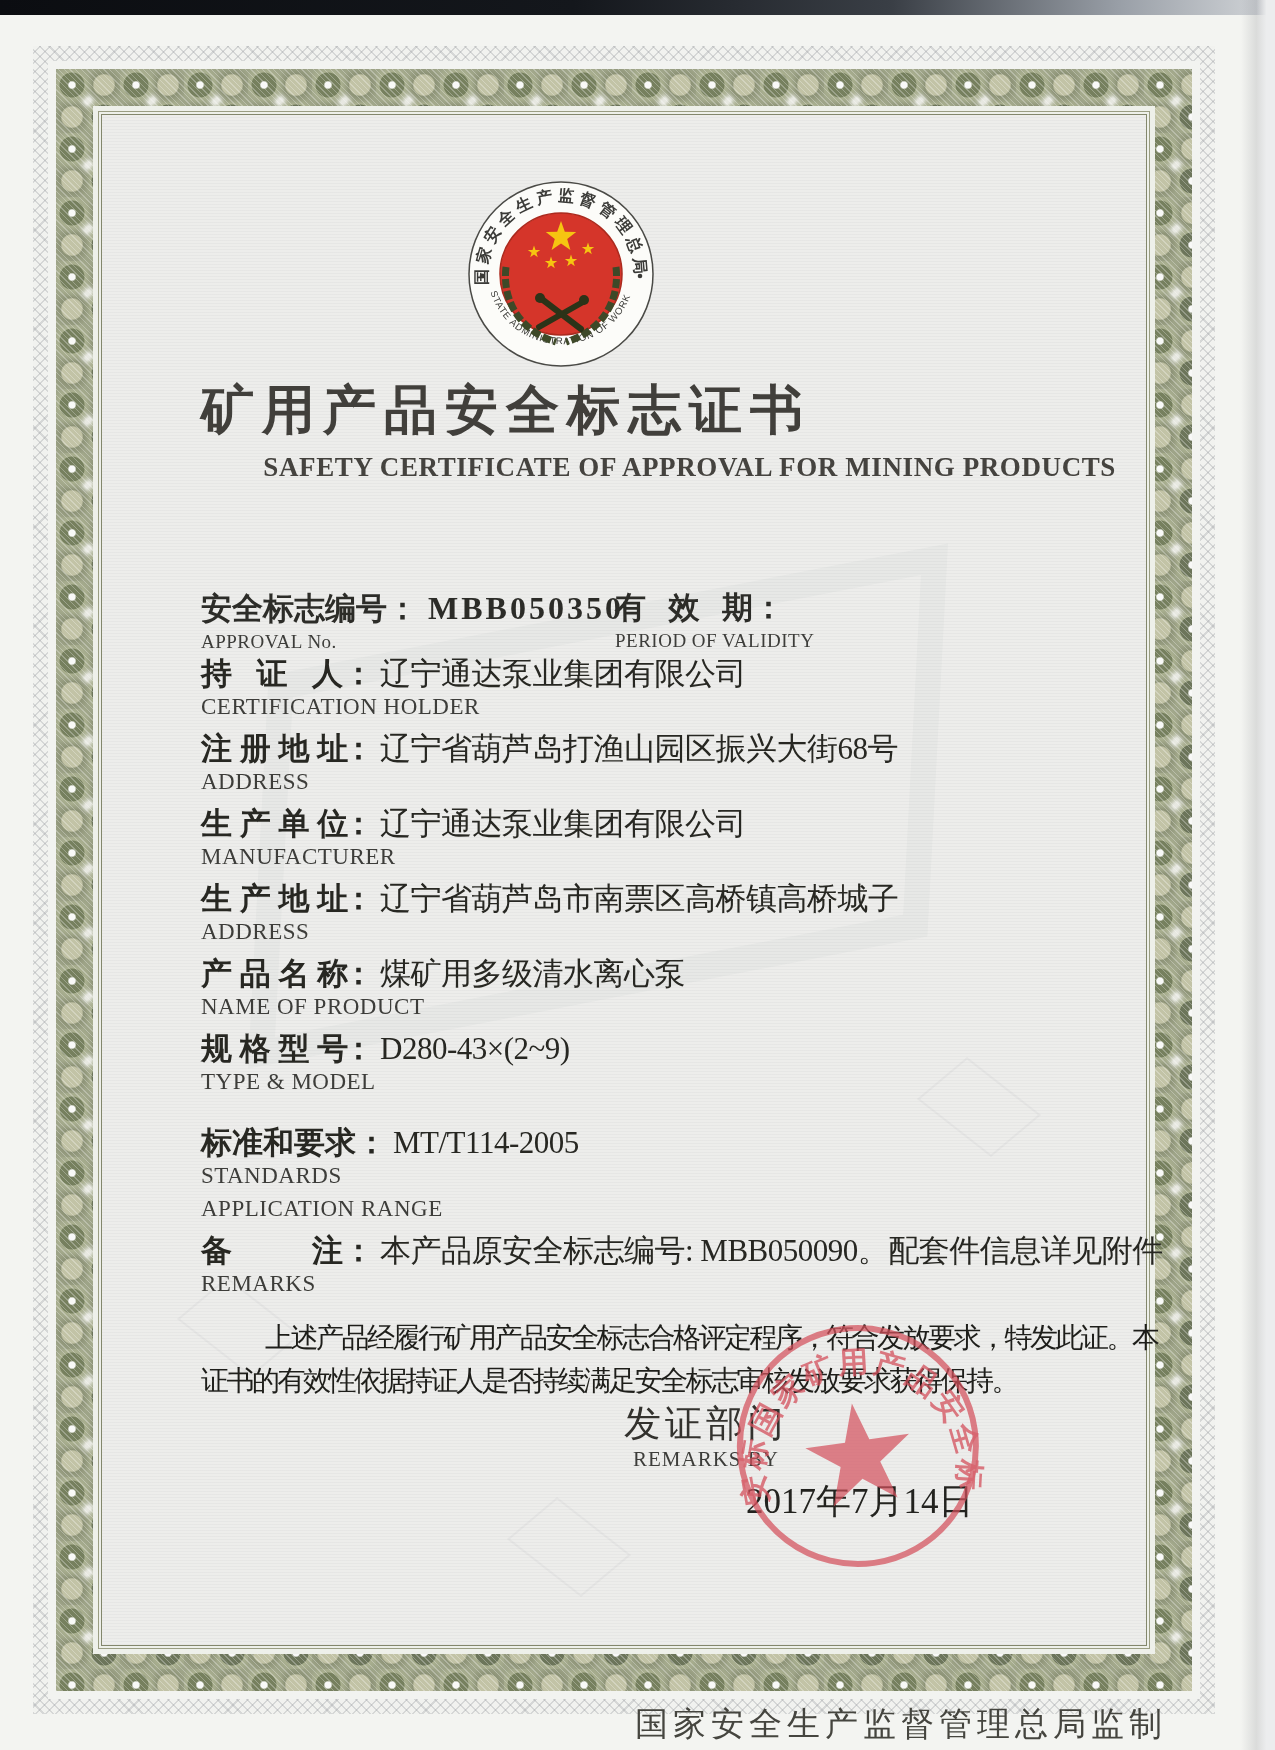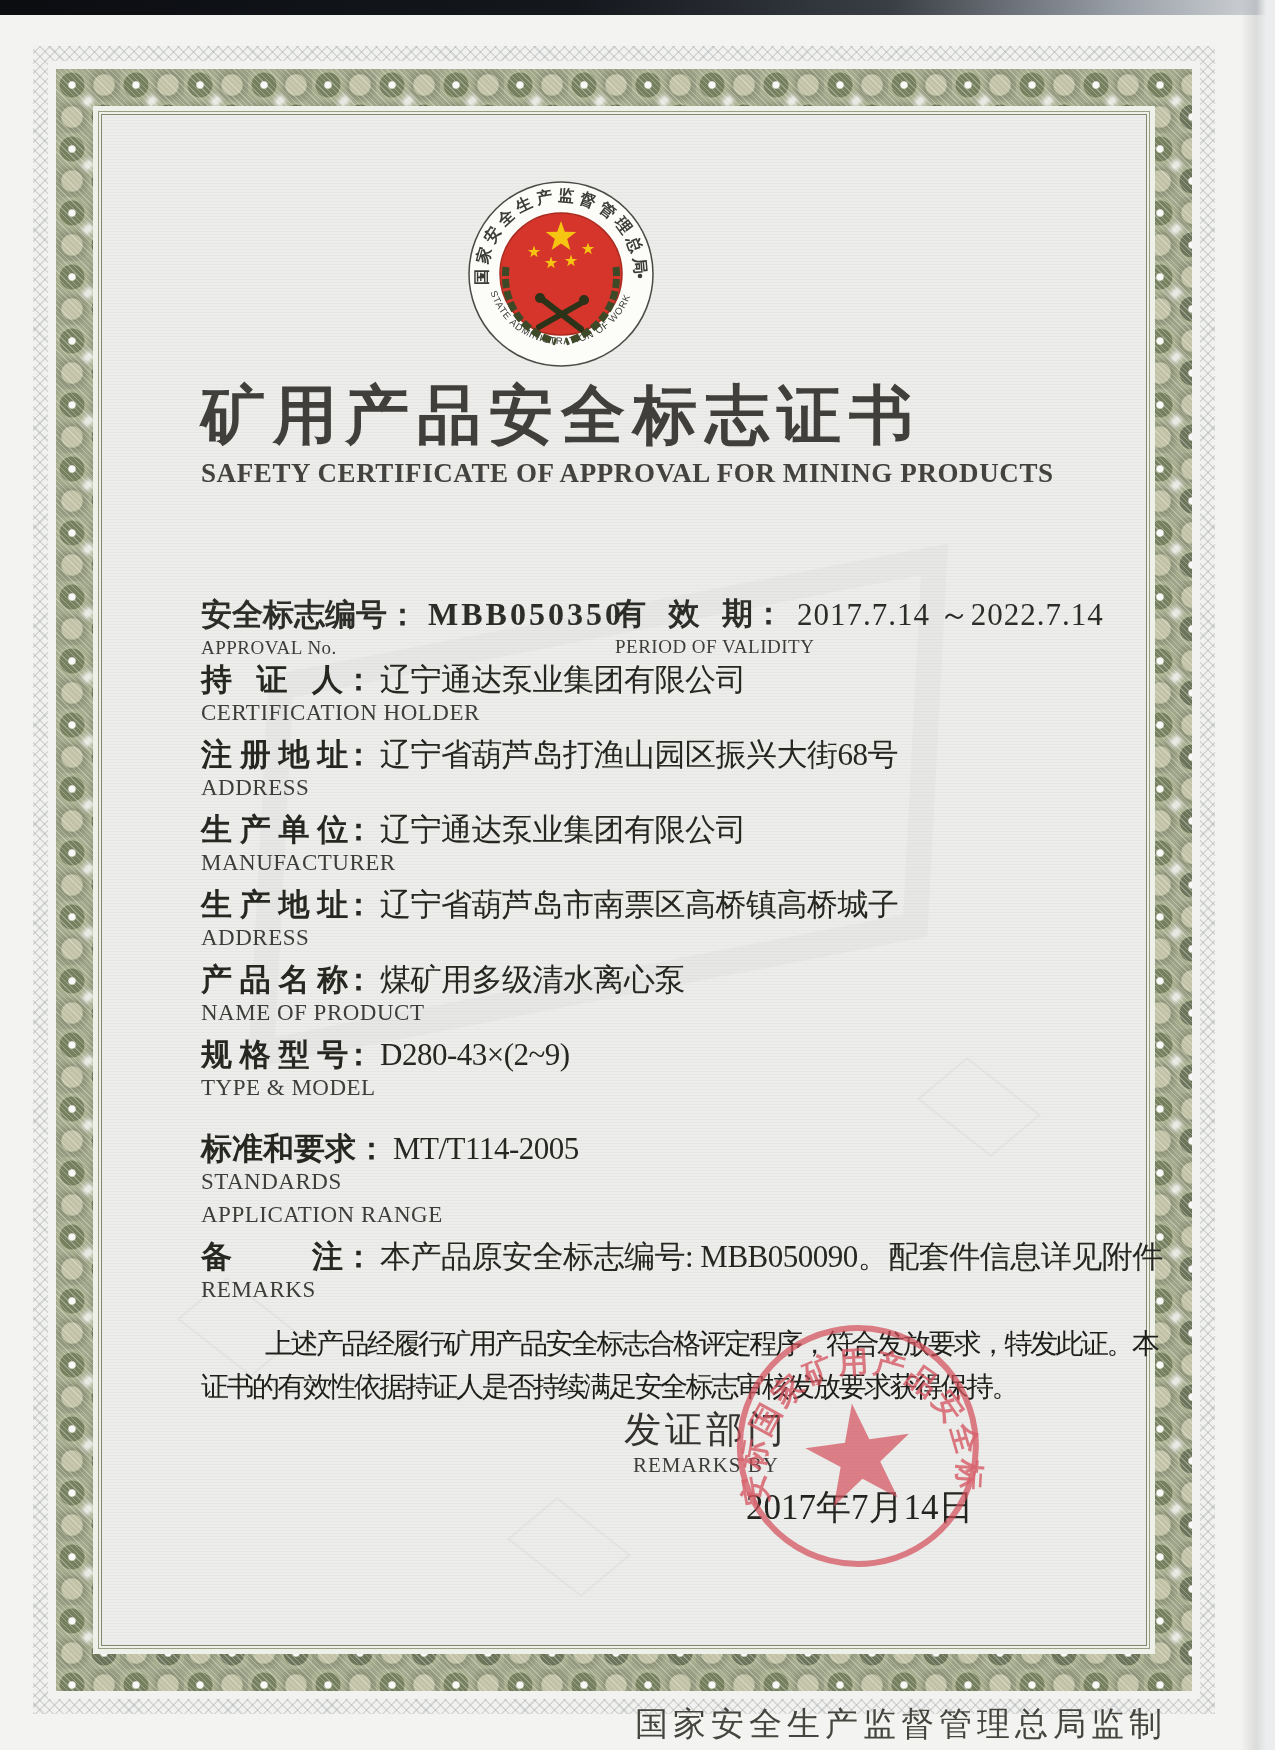--- a/index.html
+++ b/index.html
@@ -56,26 +56,26 @@
     border:26px solid rgba(135,138,148,.055);
     transform:rotate(-11deg) skewX(-14deg);
   }
   .wm-d{position:absolute;border:2px solid rgba(130,133,142,.07);transform:rotate(38deg) skewX(-12deg);}
   
   .main{position:relative;height:100%;box-sizing:border-box;padding-left:99px;padding-right:30px;}
   
   .emblem-wrap{width:190px;height:190px;margin-left:265px;padding-top:64px;}
   
   .title-cn{
-    margin-top:6px;font-size:64px;line-height:82px;font-weight:700;
+    font-size:53px;line-height:82px;font-weight:700;
     letter-spacing:8px;color:#413f3b;white-space:nowrap;
   }
   .title-en{
     font-size:27px;line-height:32px;font-weight:700;letter-spacing:.6px;
-    color:#45433f;white-space:nowrap;
+    color:#45433f;white-space:nowrap;text-align:right;
   }
   
   .approval{position:relative;margin-top:104px;height:66px;}
   .aline{font-size:31px;line-height:42px;white-space:nowrap;font-weight:bold;}
   .asub{font-size:19px;line-height:24px;letter-spacing:.5px;color:#3d3d3a;}
   .aval{font-size:32px;letter-spacing:3px;margin-left:10px;}
   .validity{position:absolute;left:414px;top:0;}
   .vdates{position:absolute;left:596px;top:0;font-size:31px;line-height:44px;letter-spacing:1px;white-space:nowrap;}
   
   .frow{margin-bottom:9px;}
@@ -161,21 +161,20 @@
 
         <div class="approval">
           <div>
             <div class="aline"><span class="lbl">安全标志编号</span><span class="colon">：</span><span class="aval">MBB050350</span></div>
             <div class="asub">APPROVAL No.</div>
           </div>
           <div class="validity">
             <div class="aline"><span class="lbl jv">有 效 期</span><span class="colon">：</span></div>
             <div class="asub">PERIOD OF VALIDITY</div>
           </div>
-          <div class="vdates">2017.7.14 ～2022.7.14</div>
         </div>
 
         <div class="frow">
           <div class="fmain"><span class="lbl j">持 证 人</span><span class="colon">：</span><span class="val">辽宁通达泵业集团有限公司</span></div>
           <div class="fsub">CERTIFICATION HOLDER</div>
         </div>
         <div class="frow">
           <div class="fmain"><span class="lbl j">注 册 地 址</span><span class="colon">：</span><span class="val">辽宁省葫芦岛打渔山园区振兴大街68号</span></div>
           <div class="fsub">ADDRESS</div>
         </div>

